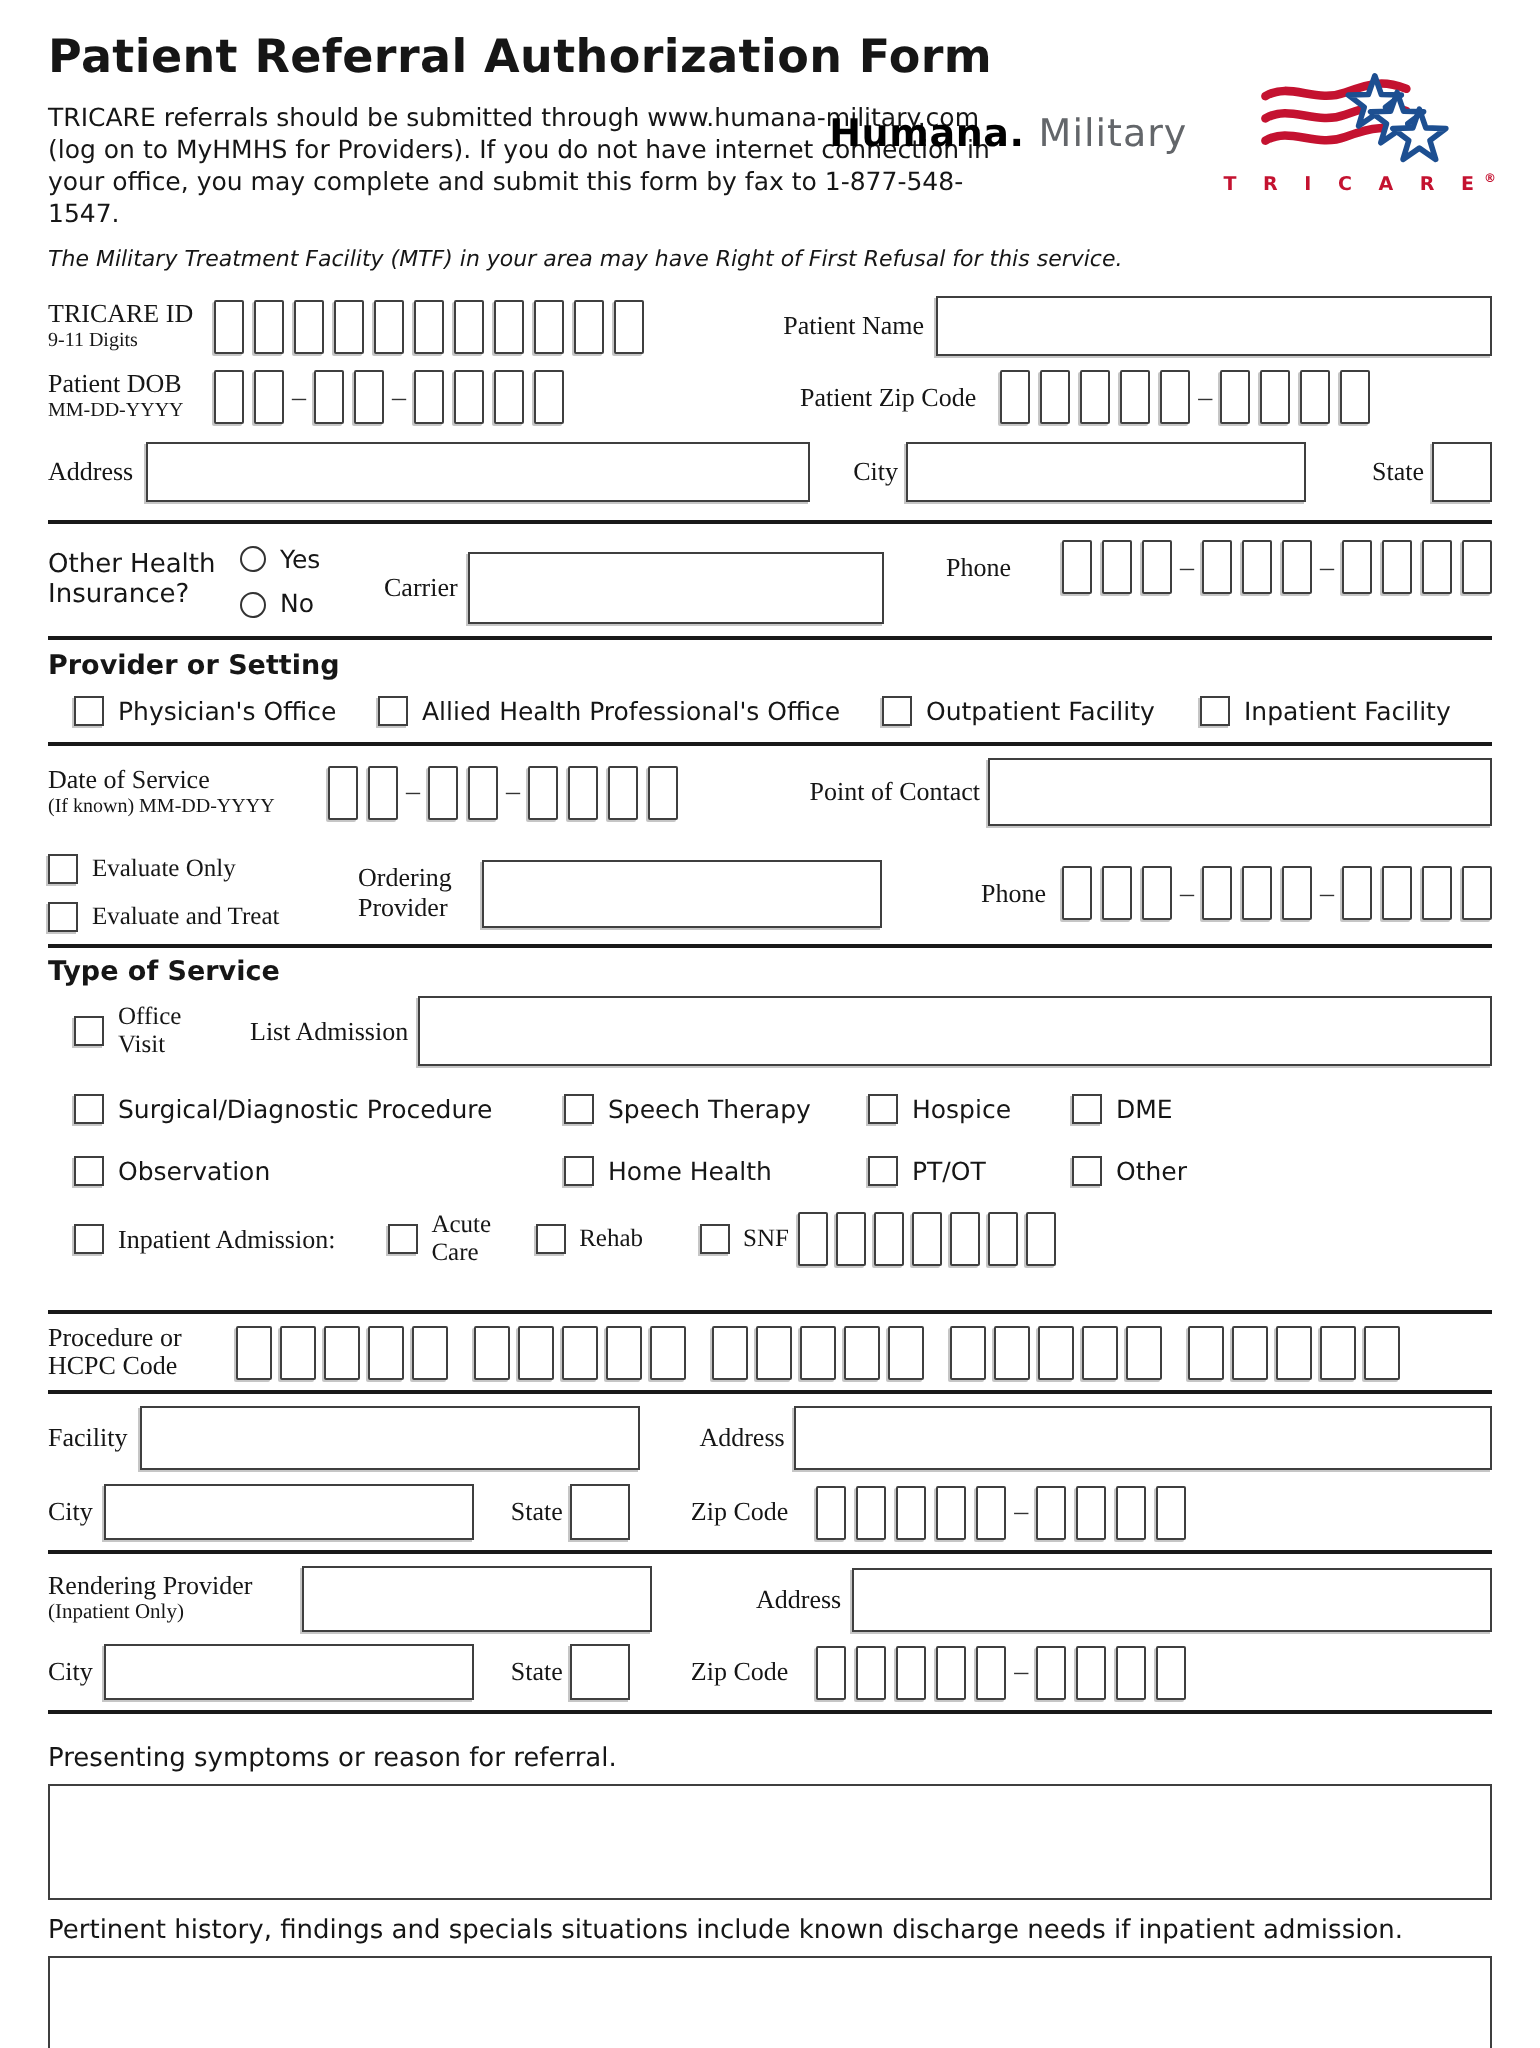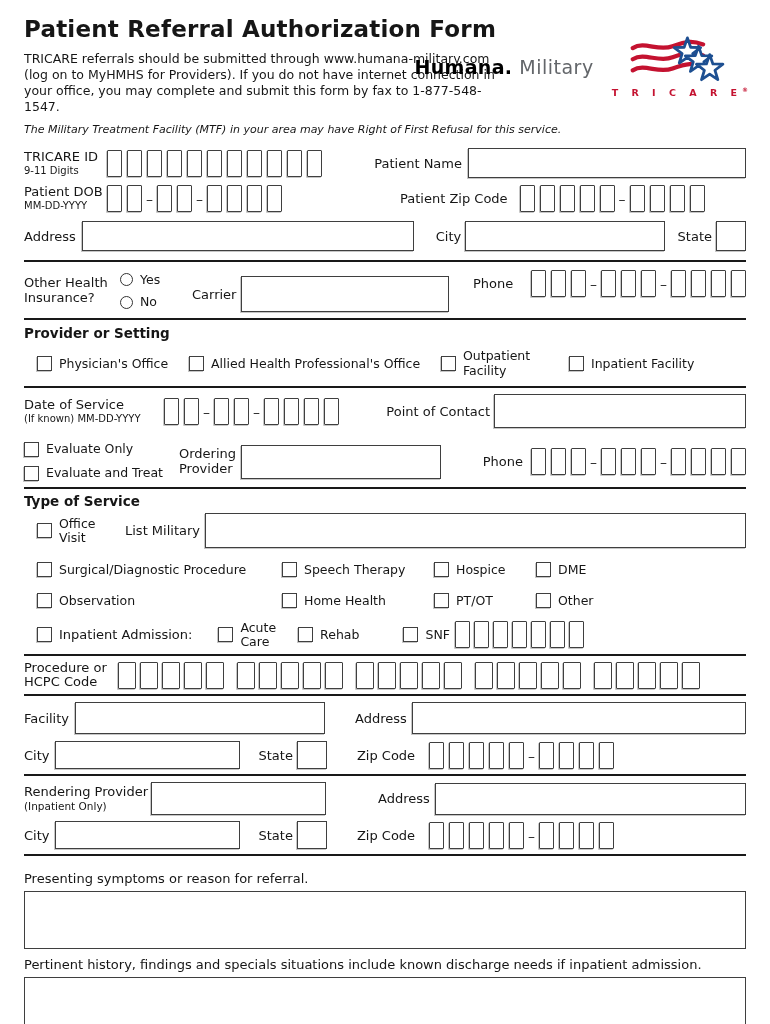--- a/index.html
+++ b/index.html
@@ -12,21 +12,21 @@
   .note { font-size:11px; font-style:italic; margin-top:8px; }
   .logos { position:absolute; top:36px; right:22px; display:flex; align-items:center; gap:18px; }
   .hum-word { color:#000000; font-weight:bold; font-size:19px; letter-spacing:0.3px; }
   .mil-word { color:#63666a; font-size:19px; margin-left:7px; letter-spacing:0.5px; }
   .tricare { display:flex; flex-direction:column; align-items:center; }
   .tricare-text { color:#c41230; font-weight:bold; font-size:9.5px; letter-spacing:5px; margin-top:-2px; white-space:nowrap; }
   .tricare-text sup { font-size:6px; letter-spacing:0; }
 
   .rule { border-top:2.2px solid #191919; }
 
-  .row { display:flex; align-items:center; }
+  .row { display:flex; align-items:center;font-family:Liberation Serif, serif; }
   .lbl { font-size:13px; white-space:nowrap; }
   .stack { display:flex; flex-direction:column; justify-content:center; line-height:1.15; }
   .sub { font-size:10px; white-space:nowrap; }
 
   .bg { display:inline-flex; gap:5px; }
   .cbx { display:inline-block; width:15px; height:27px; border:1.6px solid #3f3f3f; background:#fff; box-shadow:-1px 1px 0 #c6c6c6; border-radius:1px; }
   .bg-wide .cbx { width:18px; }
   .dash::before { content:"–"; font-size:14px; color:#333; }
   .dash { margin:0 4px; }
 
@@ -52,21 +52,21 @@
   .s2 .rlabel { width:58px; font-size:13px; }
 
   
   .s3 { padding:5px 0 8px; }
   .s3 .opts { display:flex; margin-top:7px; padding-left:13px; }
 
   
   .s4 { padding:6px 0 6px; }
 
   
-  .s5 { padding:4px 0 5px; }
+  .s5 { padding:4px 0 21px; }
   .s5 .grid { display:grid; grid-template-columns:245px 152px 102px auto; row-gap:16px; padding-left:13px; margin-top:14px; }
   .s5 .inrow { margin-top:13px; padding-left:13px; }
 
   
   .s6 { padding:5px 0 4px; }
   .s6 .groups { display:flex; gap:13px; margin-left:6px; }
   .s6 .bg { gap:4px; }
 
   
   .s7,.s8 { padding:6px 0 5px; }
@@ -226,21 +226,21 @@
     <div class="heading">Provider or Setting</div>
     <div class="opts">
       <span class="cbitem" style="width:152px">
           <span class="cb"></span>
           <span>Physician's Office</span>
         </span>
       <span class="cbitem" style="width:252px">
           <span class="cb"></span>
           <span>Allied Health Professional's Office</span>
         </span>
-      <span class="cbitem" style="width:128px">
+      <span class="cbitem" style="width:159px">
           <span class="cb"></span>
           <span>Outpatient Facility</span>
         </span>
       <span class="cbitem">
           <span class="cb"></span>
           <span>Inpatient Facility</span>
         </span>
     </div>
   </div>
 
@@ -311,21 +311,21 @@
     </div>
   </div>
 
   <div class="rule s5">
     <div class="heading">Type of Service</div>
     <div class="row" style="margin-top:4px">
       <span class="cbitem" style="margin-left:13px; width:88px">
         <span class="cb"></span>
         <span class="lines"><span>Office</span><br><span>Visit</span></span>
       </span>
-      <span class="lbl">List Military</span>
+      <span class="lbl">List Admission</span>
       <span class="inp" style="flex:1; margin-left:5px; height:35px"></span>
     </div>
     <div class="grid">
       <span class="cbitem">
           <span class="cb"></span>
           <span>Surgical/Diagnostic Procedure</span>
         </span>
       <span class="cbitem">
           <span class="cb"></span>
           <span>Speech Therapy</span>
@@ -361,21 +361,21 @@
           <span style="font-size:13px">Inpatient Admission:</span>
         </span>
       <span class="cbitem" style="margin-left:26px">
         <span class="cb"></span>
         <span class="lines"><span>Acute</span><br><span>Care</span></span>
       </span>
       <span class="cbitem" style="margin-left:22px">
           <span class="cb"></span>
           <span>Rehab</span>
         </span>
-      <span class="cbitem" style="margin-left:44px">
+      <span class="cbitem" style="margin-left:28px">
           <span class="cb"></span>
           <span>SNF</span>
         </span>
       <span class="bg" style="margin-left:5px; gap:4px">
           <span class="cbx"></span>
           <span class="cbx"></span>
           <span class="cbx"></span>
           <span class="cbx"></span>
           <span class="cbx"></span>
           <span class="cbx"></span>

